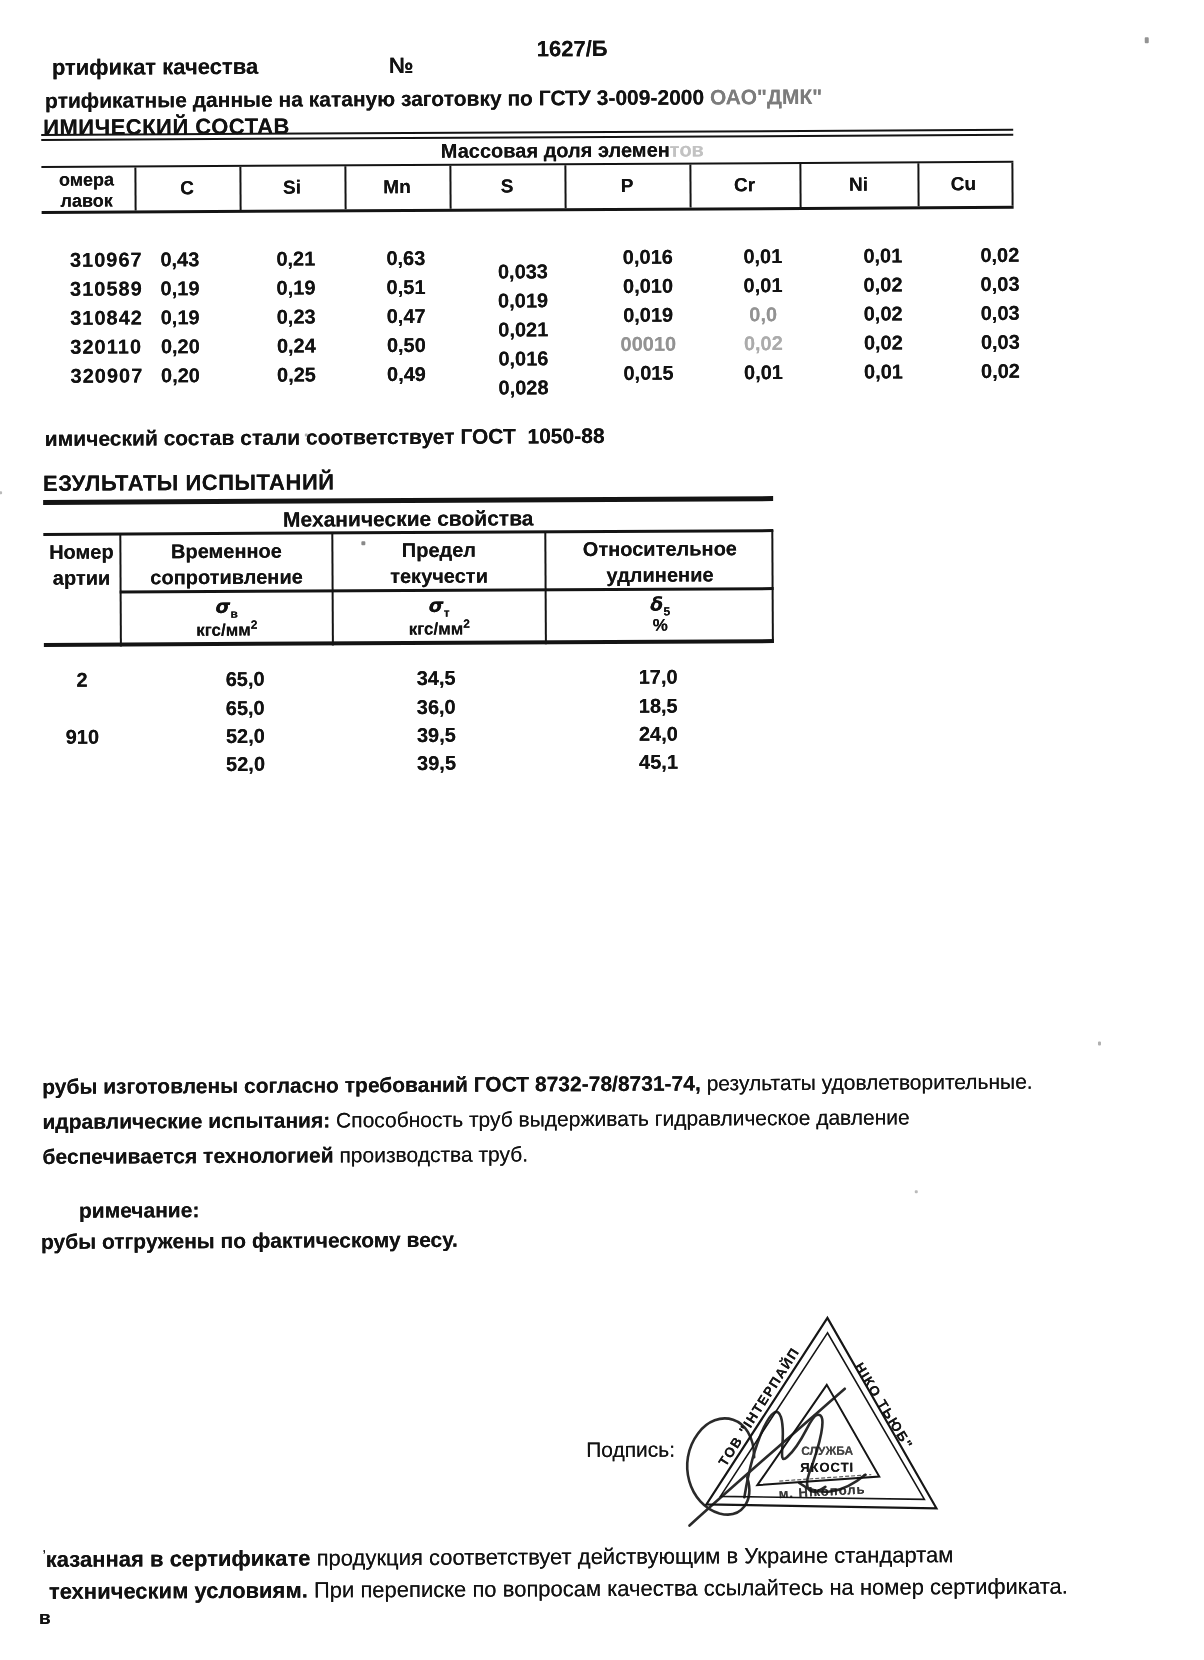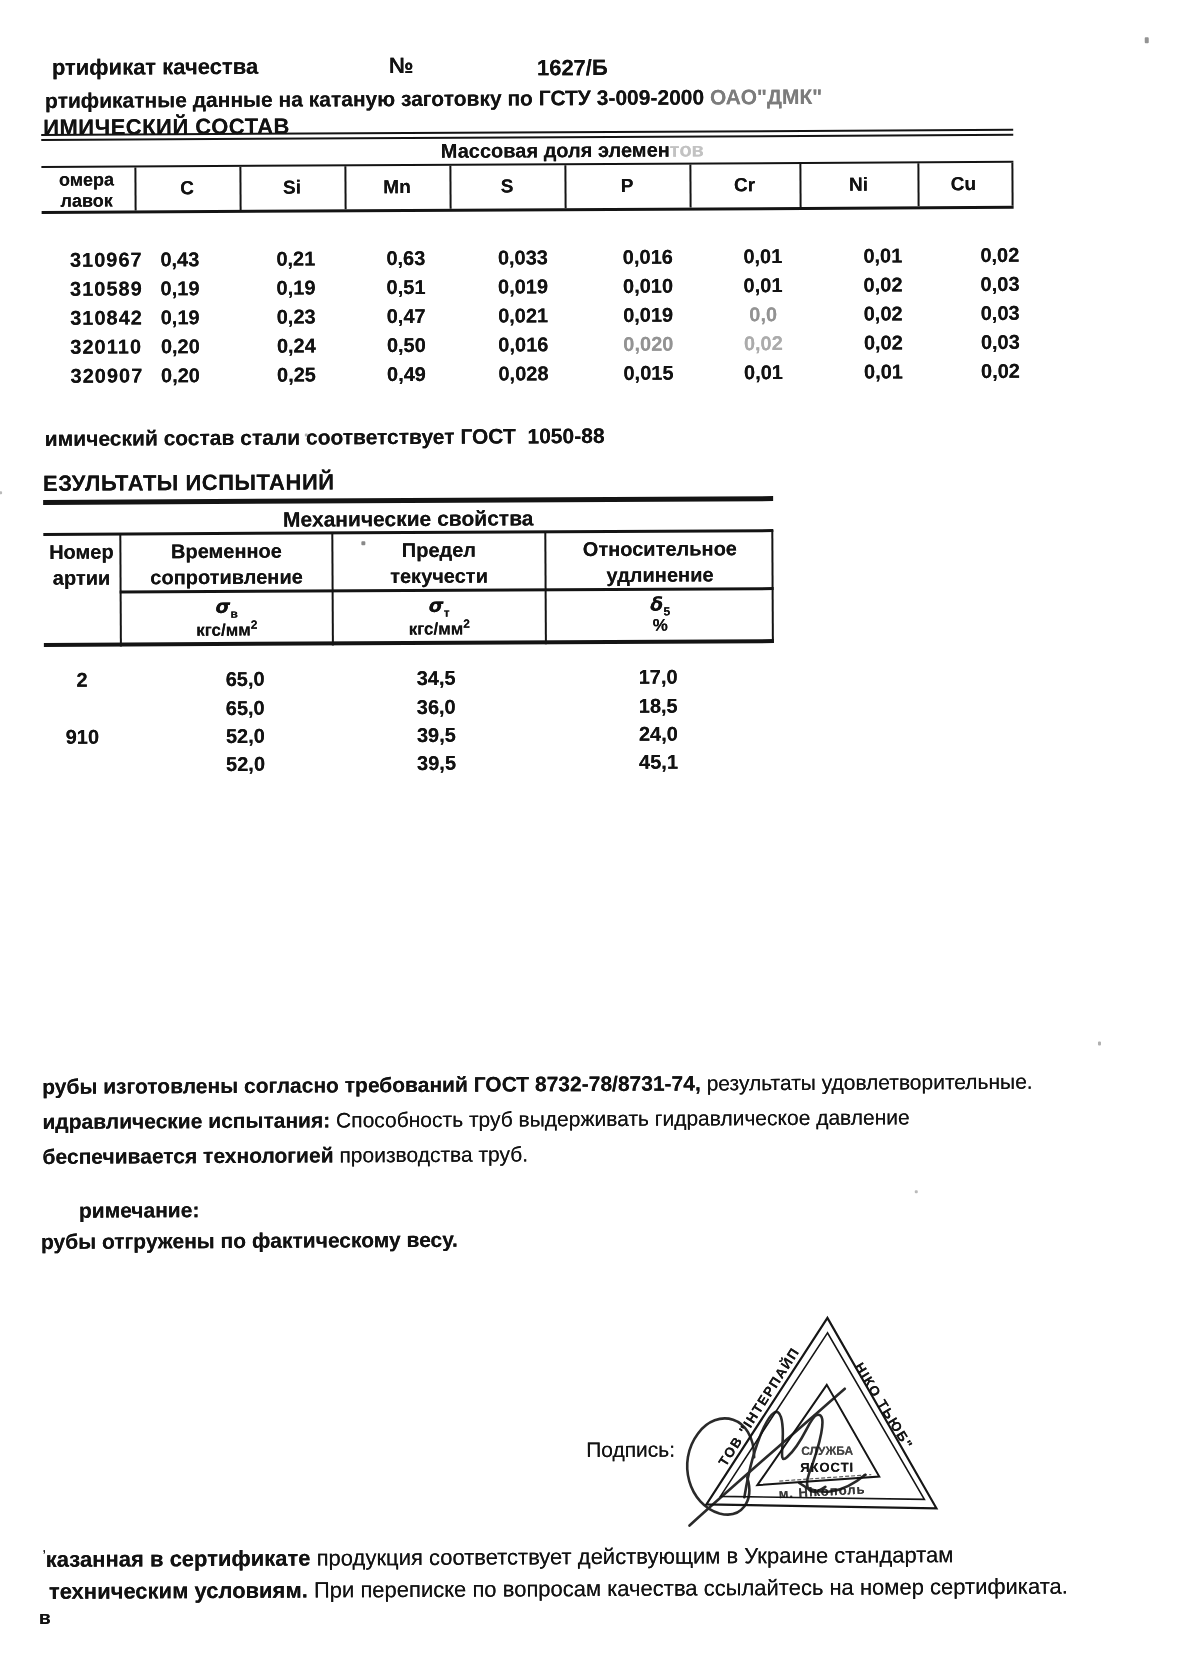--- a/index.html
+++ b/index.html
@@ -26,21 +26,21 @@
   .chem .vl{top:34px; height:43px;}
   .chem .col1{left:0; top:36px; width:90px; text-align:center; font-size:18px; font-weight:700; line-height:21px;}
   .chem .el{top:44px; text-align:center; font-size:19px; font-weight:700;}
   .che-0{left:93px; width:105px;} .che-1{left:198px; width:105px;} .che-2{left:303px; width:105px;}
   .che-3{left:408px; width:115px;} .che-4{left:523px; width:125px;} .che-5{left:648px; width:110px;}
   .che-6{left:758px; width:118px;} .che-7{left:876px; width:92px;}
   .chrow{position:absolute; left:0; width:1204px; height:26px; font-size:20px; font-weight:700;}
   .chrow span{position:absolute; text-align:center;}
   .ch-heat{left:36px; width:112px; text-align:left !important; letter-spacing:1px;margin-left:36px;}
   .ch-c0{left:132px; width:100px;} .ch-c1{left:248px; width:100px;} .ch-c2{left:358px; width:100px;}
-  .ch-c3{left:470px; width:110px;} .ch-c4{left:595px; width:110px;} .ch-c5{left:712px; width:106px;}
+  .ch-c3{left:470px; width:110px;margin-top:14px;} .ch-c4{left:595px; width:110px;} .ch-c5{left:712px; width:106px;}
   .ch-c6{left:830px; width:110px;} .ch-c7{left:947px; width:110px;}
   
   .mech{left:44px; top:497px; width:730px; height:146px;}
   .mech .topb{left:0; top:0; width:730px; height:5px;}
   .mech .banner{left:0; top:9px; width:730px; text-align:center; font-size:21px; font-weight:700;}
   .mech .l1{left:0; top:33px; width:730px; height:3px;}
   .mech .l2{left:76px; top:91px; width:654px; height:3px;}
   .mech .botb{left:0; top:143px; width:730px; height:4px;}
   .mech .vl{top:34px; height:113px;}
   .mech .hcell{top:39px; text-align:center; font-size:20px; font-weight:700; line-height:26px;}
@@ -56,21 +56,21 @@
   .speck{position:absolute; background:#3a3a3a; border-radius:1px;}
 </style>
 </head>
 <body>
 
 <div class="page">
  <div class="tilt">
 
   <div class="abs b t22" style="left:55px; top:52px;">ртификат качества</div>
   <div class="abs b t22" style="left:392px; top:52px;">№</div>
-  <div class="abs b t22" style="left:540px; top:55px;">1627/Б</div>
+  <div class="abs b t22" style="left:540px; top:36px;">1627/Б</div>
 
   <div class="abs t21" style="left:48px; top:86px;">
     <span class="b">ртификатные данные на катаную </span><span class="sb">заготовку по ГСТУ 3-009-2000 </span><span class="sb fade55">ОАО"ДМК"</span>
   </div>
 
   <div class="abs b t22" style="left:46px; top:112px; letter-spacing:.5px;">ИМИЧЕСКИЙ СОСТАВ</div>
 
   <div class="abs chem">
     <div class="abs topb"></div>
     <div class="abs banner">
@@ -133,21 +133,21 @@
     <span class="ch-c5 fade45">0,0</span>
     <span class="ch-c6">0,02</span>
     <span class="ch-c7">0,03</span>
   </div>
   <div class="chrow" style="top:333px;">
     <span class="ch-heat">320110</span>
     <span class="ch-c0">0,20</span>
     <span class="ch-c1">0,24</span>
     <span class="ch-c2">0,50</span>
     <span class="ch-c3">0,016</span>
-    <span class="ch-c4 fade45">0,020</span>
+    <span class="ch-c4 fade45">00010</span>
     <span class="ch-c5 fade35">0,02</span>
     <span class="ch-c6">0,02</span>
     <span class="ch-c7">0,03</span>
   </div>
   <div class="chrow" style="top:362px;">
     <span class="ch-heat">320907</span>
     <span class="ch-c0">0,20</span>
     <span class="ch-c1">0,25</span>
     <span class="ch-c2">0,49</span>
     <span class="ch-c3">0,028</span>

